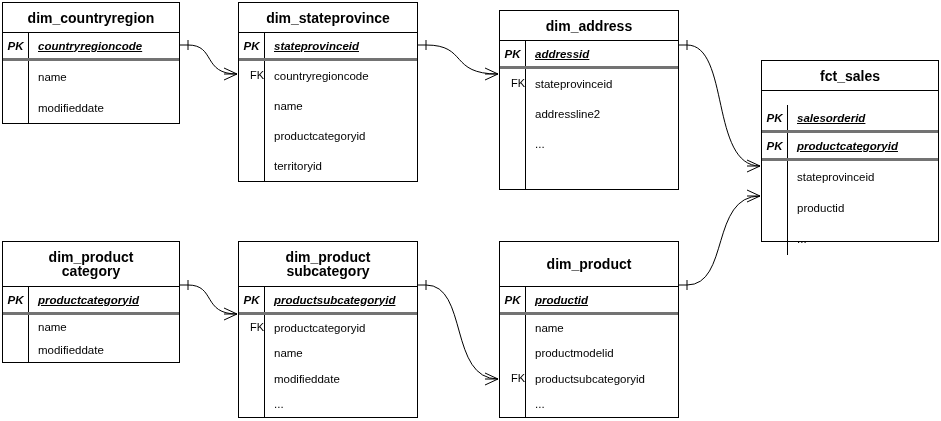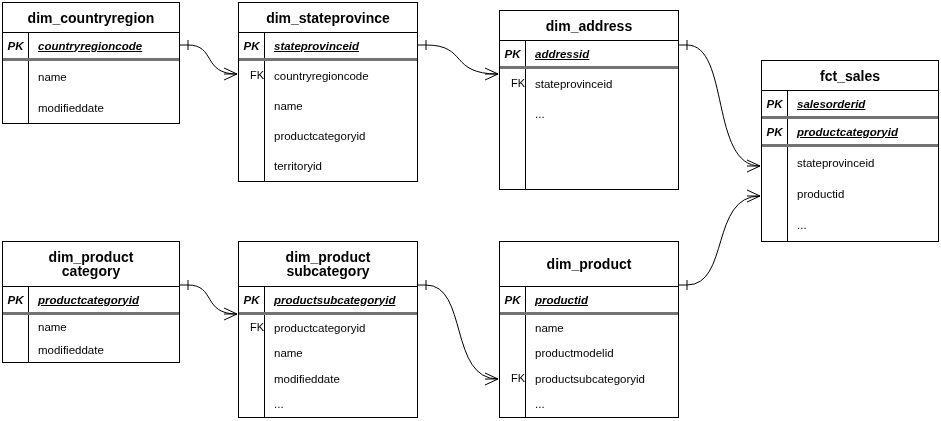--- a/index.html
+++ b/index.html
@@ -216,26 +216,27 @@
           <div class="row key" style="height: 28px;">
             <div class="keycol">PK</div>
             <div class="fieldcol">addressid</div>
           </div>
           <div class="bodyblock">
             <div class="gutter">
               <div class="fklabel" style="top: 8px;">FK</div>
             </div>
             <div class="attrs">
               <div class="attr" style="height: 30px;">stateprovinceid</div>
+              <div class="attr" style="height: 30px;">addressline2</div>
               <div class="attr" style="height: 30px;">...</div>
             </div>
           </div>
         </div>
       </div>
-      <div class="entity" style="left: 761px; top: 60px; width: 178px; height: 182px;">
+      <div class="entity" style="left: 761px; top: 60px; width: 178px; height: 182px; gap: 14px;">
         <div class="entity-title" style="height: 30px; min-height: 30px;">fct_sales</div>
         <div class="rows">
           <div class="row key" style="height: 28px;">
             <div class="keycol">PK</div>
             <div class="fieldcol">salesorderid</div>
           </div>
           <div class="row key" style="height: 28px;">
             <div class="keycol">PK</div>
             <div class="fieldcol">productcategoryid</div>
           </div>

